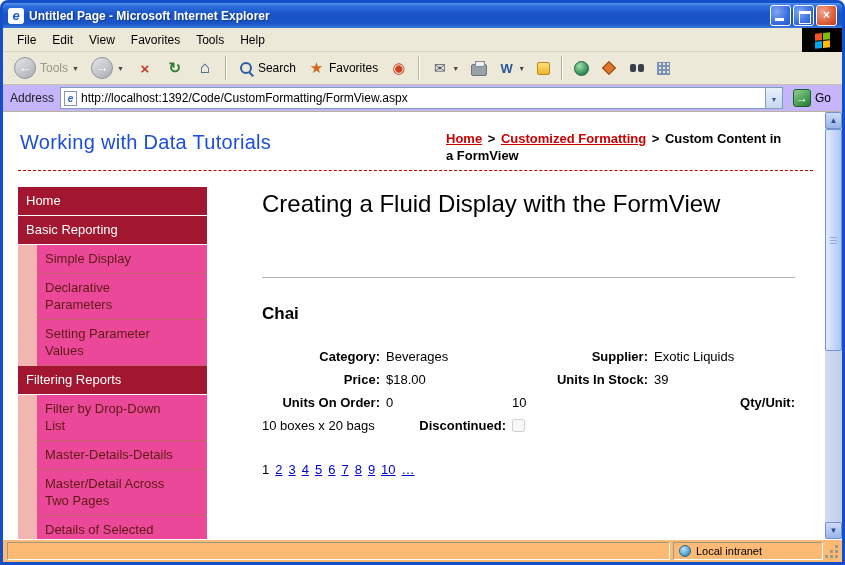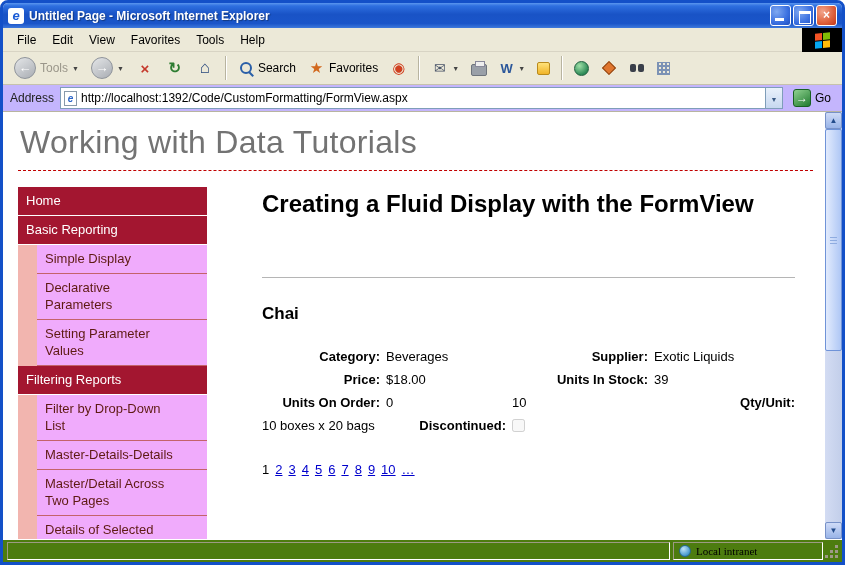--- a/index.html
+++ b/index.html
@@ -96,38 +96,38 @@
     border:1px solid #176023; color:#fff; font-weight:bold; font-size:12px; line-height:16px; text-align:center; }
   .go-label { font-size:12px; }
 
   
   .viewport { flex:1; position:relative; background:#fff; overflow:hidden; }
   .pagearea { position:absolute; left:0; top:0; right:17px; bottom:0; overflow:hidden;
     padding:6px 0 0 15px; }
 
   .site-header { position:relative; padding:8px 0 12px 2px; border-bottom:1px dashed #C00000;
     margin-right:12px; }
-  .site-title { font-size:32px; font-weight:400; color:#737373; letter-spacing:0.3px; line-height:32px; }
+  .site-title { font-size:20px; font-weight:400; color:#1d4ed8; letter-spacing:0.3px; line-height:32px; }
   .breadcrumb { position:absolute; top:12px; right:22px; width:345px; font-size:13px; font-weight:bold;
     line-height:17px; color:#000; }
   .breadcrumb a { color:#CC0000; text-decoration:underline; }
   .bc-sep { padding:0 2px; }
 
   .page-body { display:flex; padding-top:16px; }
 
   
   .side-nav { width:189px; flex:none; list-style:none; background:#F2B5AF; align-self:flex-start; }
   .side-nav li { font-size:13px; line-height:17px; cursor:pointer; }
   .nav-main { background:#A31630; color:#fff; padding:5px 8px 6px; border-bottom:1px solid #fff; }
-  .nav-sub { margin-left:19px; background:#f0abfc; color:#5E1A12; padding:5px 30px 6px 8px;
+  .nav-sub { margin-left:19px; background:#ec4899; color:#5E1A12; padding:5px 30px 6px 8px;
     border-bottom:1px solid #C4636A; }
 
   
   .main-col { flex:1; padding:2px 30px 0 55px; }
-  .page-title { font-size:24px; font-weight:bold; line-height:30px; max-width:500px; color:#000; }
+  .page-title { font-size:24px; font-weight:normal; line-height:30px; max-width:500px; color:#000; }
   .content-rule { border:none; border-top:1px solid #B5B5B5; margin-top:58px; }
   .product-name { font-size:17px; font-weight:bold; margin-top:26px; }
   .fields { margin-top:25px; display:grid; grid-template-columns:118px 120px 136px 1fr;
     column-gap:6px; row-gap:7px; font-size:13px; align-items:start; line-height:16px; }
   .f-label { font-weight:bold; text-align:right; white-space:nowrap; }
   .f-value { text-align:left; }
   .fields input[type=checkbox] { width:13px; height:13px; margin-top:1px; }
   .pagination { margin-top:26px; display:flex; gap:6px; font-size:13px; }
   .pagination a { color:#0000CC; text-decoration:underline; }
   .pg-cur { color:#000; }
@@ -138,22 +138,22 @@
   .sbtn { position:absolute; left:0; width:17px; height:17px;
     background:linear-gradient(#CFDBF7,#99B4E8); border:1px solid #7791C8; border-radius:2px;
     color:#234C8C; font-size:8px; line-height:15px; text-align:center; }
   .sbtn.up { top:0; } .sbtn.down { bottom:0; }
   .sthumb { position:absolute; left:0; top:17px; width:17px; height:222px;
     background:linear-gradient(90deg,#E2EBFD,#AFC7F5); border:1px solid #6F93D8; border-radius:2px; }
   .sthumb::after { content:""; position:absolute; left:4px; right:4px; top:50%; margin-top:-4px; height:8px;
     background:repeating-linear-gradient(0deg,#8FACE0 0 1px,transparent 1px 3px); }
 
   
-  .statusbar { height:23px; flex:none; background:#4d7c0f; border-top:1px solid #fff;
-    display:flex; align-items:flex-start; gap:3px; padding:2px 2px 2px 4px;font-family:Liberation Serif, serif; }
+  .statusbar { height:23px; flex:none; background:#fdba74; border-top:1px solid #fff;
+    display:flex; align-items:flex-start; gap:3px; padding:2px 2px 2px 4px; }
   .pane { height:18px; border:1px solid; border-color:#9D9A84 #FFF #FFF #9D9A84; }
   .pane.msg { flex:1; }
   .pane.zone { width:150px; display:flex; align-items:center; gap:5px; padding:0 5px; font-size:11px; color:#000; }
   .zone-ic { width:12px; height:12px; border-radius:50%; flex:none;
     background:radial-gradient(circle at 35% 30%, #BFE3F7, #3D94C9 75%); border:1px solid #26688F; }
   .grip { width:14px; height:18px; position:relative; }
   .grip::before { content:""; position:absolute; right:2px; bottom:2px; width:3px; height:3px; background:#9E9A87;
     box-shadow:0 -5px 0 #9E9A87, 0 -10px 0 #9E9A87, -5px 0 0 #9E9A87, -5px -5px 0 #9E9A87, -10px 0 0 #9E9A87; }
 </style>
 </head>
@@ -262,20 +262,27 @@
       <span class="go-ic">→</span>
       <span class="go-label">Go</span>
     </span>
   </div>
 
   <div class="viewport">
     <div class="pagearea">
 
       <div class="site-header">
         <h1 class="site-title">Working with Data Tutorials</h1>
+        <div class="breadcrumb">
+          <a href="#">Home</a>
+          <span class="bc-sep">&gt;</span>
+          <a href="#">Customized Formatting</a>
+          <span class="bc-sep">&gt;</span>
+          <span>Custom Content in a FormView</span>
+        </div>
       </div>
 
       <div class="page-body">
 
         <ul class="side-nav">
           <li class="nav-main">Home</li>
           <li class="nav-main">Basic Reporting</li>
           <li class="nav-sub">Simple Display</li>
           <li class="nav-sub">Declarative Parameters</li>
           <li class="nav-sub">Setting Parameter Values</li>

